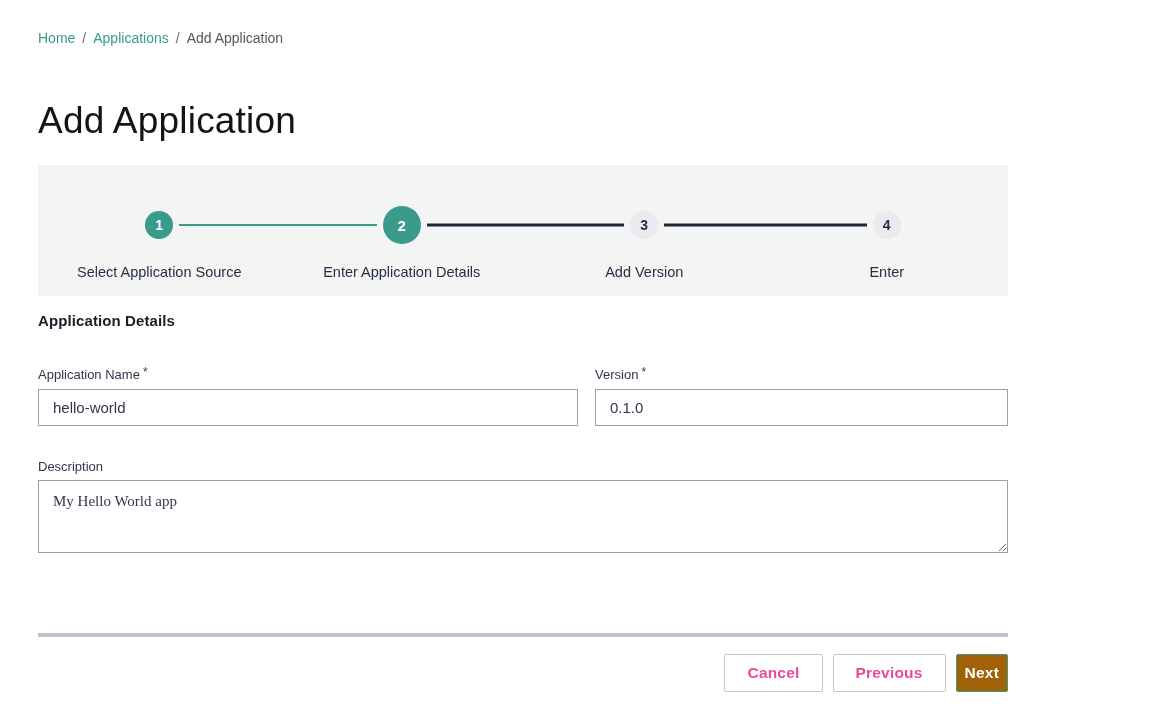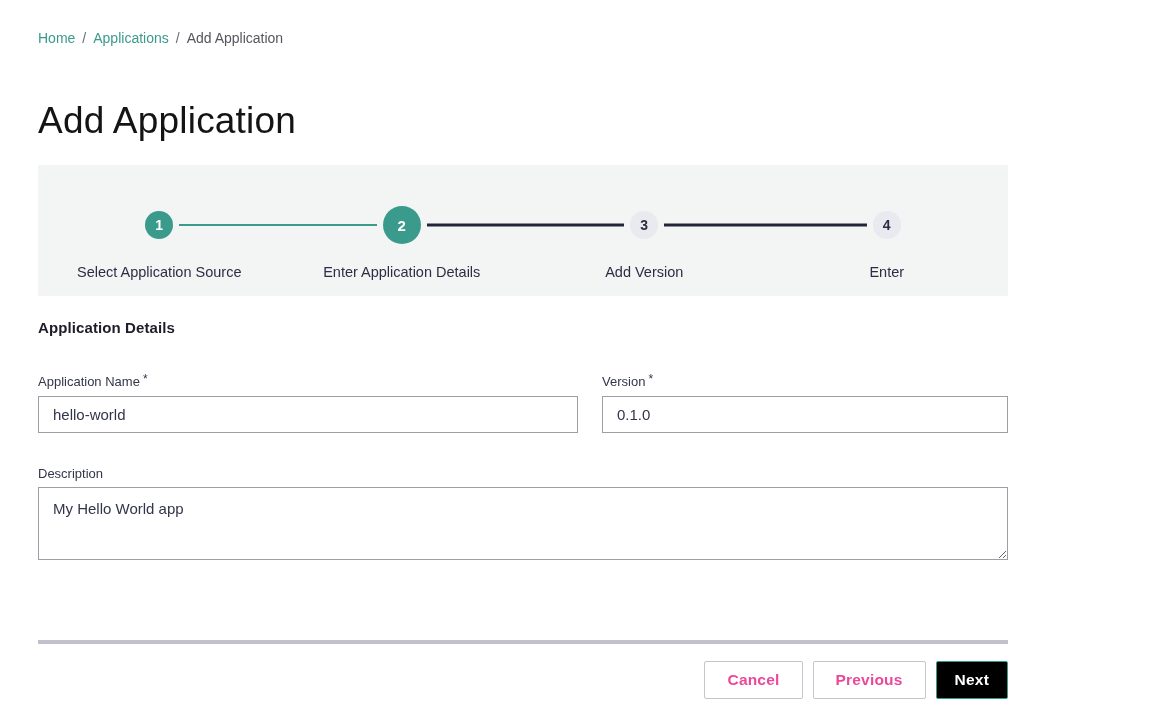--- a/index.html
+++ b/index.html
@@ -54,22 +54,22 @@
     z-index: 2; position: relative;
   }
   .step-circle.completed { width: 28px; height: 28px; background: #3a9a8c; color: #ffffff; }
   .step-circle.active    { width: 38px; height: 38px; background: #3a9a8c; color: #ffffff; font-size: 15px; }
   .step-circle.upcoming  { width: 28px; height: 28px; background: #e9e9ef; color: #2b2d42; }
   .steps-circles { height: 38px; }
   .steps-labels { margin-top: 20px; }
   .step-label { font-size: 14.5px; color: #2b2e44; text-align: center; }
 
   
-  .section-title { margin-top: 23px; font-size: 15px; color: #1c1d28; letter-spacing: 0.1px; }
-  .form-row { display: flex; gap: 24px; margin-top: 38px; }
+  .section-title { margin-top: 16px; font-size: 15px; color: #1c1d28; letter-spacing: 0.1px; }
+  .form-row { display: flex; gap: 17px; margin-top: 38px; }
   .field { display: flex; flex-direction: column; }
   .field-name { width: 540px; }
   .field-version { flex: 1; justify-content: center; }
   .field-label { font-size: 13px; color: #33354a; }
   .req { font-size: 12px; vertical-align: top; position: relative; top: -2px; margin-left: 3px; color: #33354a; }
   .text-input {
     margin-top: 7px;
     height: 37px;
     border: 1px solid #9d9ea6;
     border-radius: 0;
@@ -83,21 +83,21 @@
   }
   .field-desc { margin-top: 33px; }
   .desc-textarea {
     margin-top: 6px;
     width: 100%;
     height: 73px;
     border: 1px solid #9d9ea6;
     border-radius: 0;
     background: #ffffff;
     padding: 12px 14px;
-    font-family: Liberation Sans, sans-serif;
+    font-family: Liberation Serif, serif;
     font-size: 15px;
     color: #33354a;
     outline: none;
     resize: both;
   }
 
   
   .divider { margin-top: 80px; height: 4px; background: #c1c1cc; }
   .footer-actions { display: flex; justify-content: flex-end; gap: 10px; margin-top: 17px; }
   .btn {
@@ -109,24 +109,24 @@
     cursor: pointer;
     letter-spacing: 0.2px;
   }
   .btn-outline {
     background: #ffffff;
     border: 1px solid #c5c5cb;
     color: #ec4899;
     padding: 0 22px;
   }
   .btn-primary {
-    background: #000000;
+    background: #a16207;
     border: 1px solid #339a8c;
     color: #ffffff;
-    padding: 0 18px;
+    padding: 0 8px;
   }
 </style>
 </head>
 <body>
 
 <div class="page">
 
   <nav class="breadcrumb">
     <a>Home</a>
     <span class="sep">/</span>

